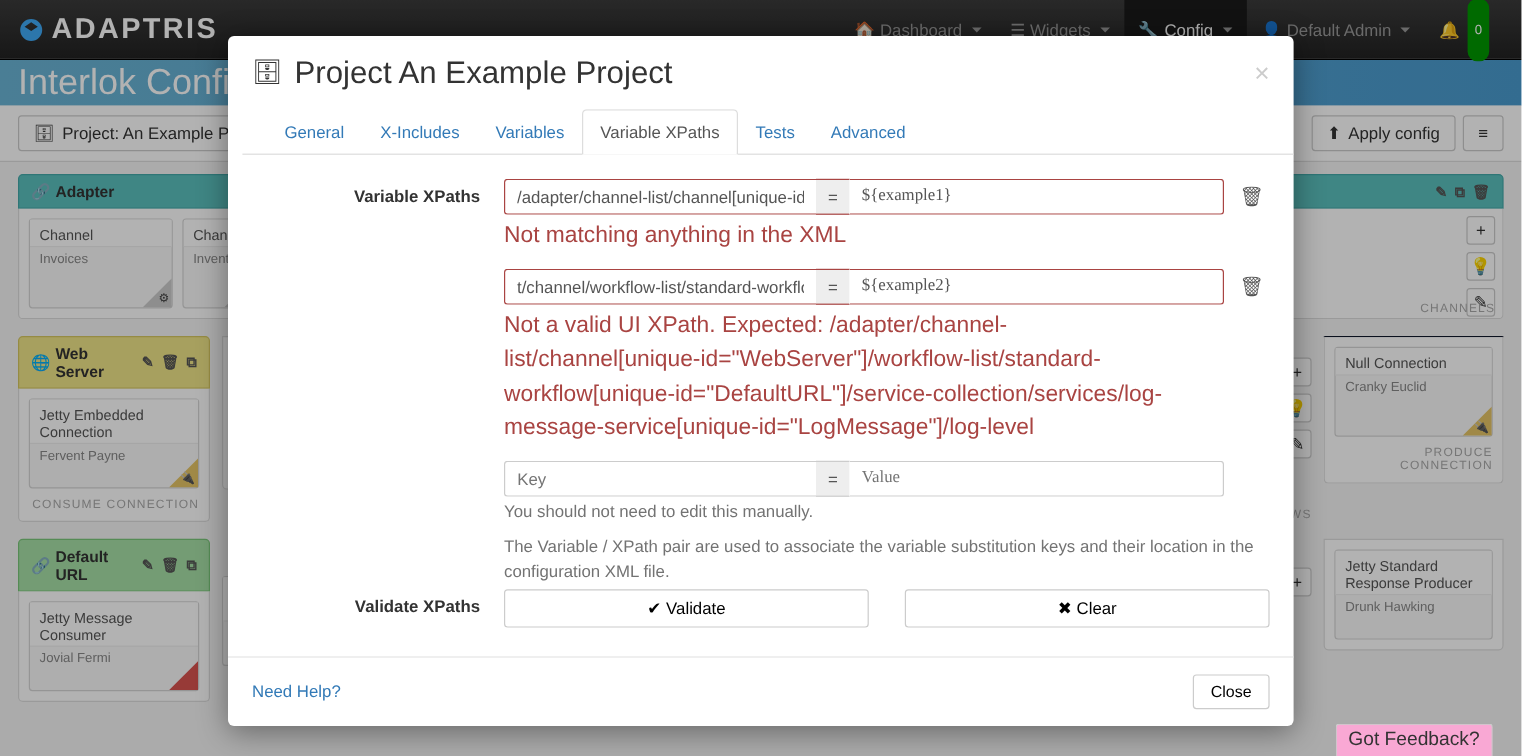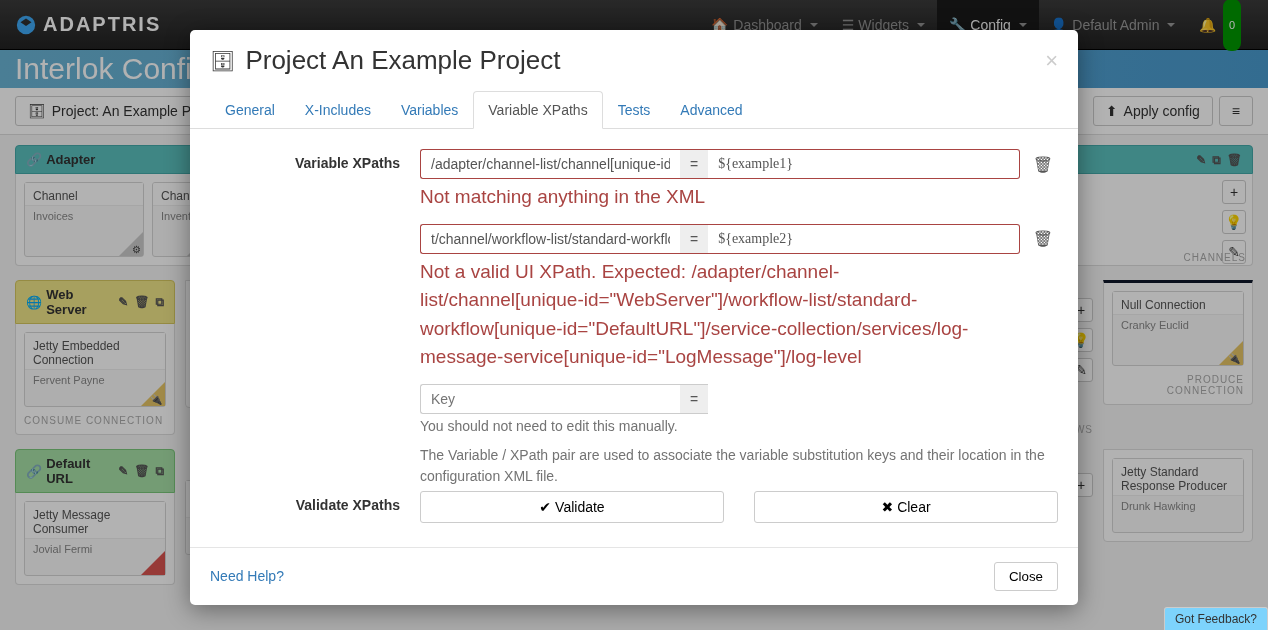--- a/index.html
+++ b/index.html
@@ -1,20 +1,20 @@
 <!DOCTYPE html>
 <html><head>
 <meta charset="utf-8">
 <style>
 * { margin: 0; padding: 0; box-sizing: border-box; }
 body { font-family: "Helvetica Neue", Helvetica, Arial, sans-serif; font-size: 14px; background: #f5f5f5; color: #333; width: 1268px; height: 630px; overflow: hidden; position: relative; }
 
 
 .navbar { background: linear-gradient(to bottom, #3b3b3b, #222); height: 50px; display: flex; align-items: center; padding: 0 15px; color: #999; border-bottom: 1px solid #000; }
-.navbar .brand { color: #fff; font-size: 20px; font-weight: bold; letter-spacing: 2px; display: flex; align-items: center; }
+.navbar .brand { color: #fff; font-size: 24px; font-weight: bold; letter-spacing: 2px; display: flex; align-items: center; }
 .navbar .brand svg { margin-right: 6px; }
 .navbar .spacer { flex: 1; }
 .navbar .navitem { padding: 0 12px; color: #999; display: flex; align-items: center; gap: 4px; font-size: 14px; height: 50px; line-height: 50px; }
 .navbar .navitem.active { color: #fff; background: #1a1a1a; }
 .navbar .caret { width: 0; height: 0; border-left: 4px solid transparent; border-right: 4px solid transparent; border-top: 4px solid #999; display: inline-block; margin-left: 4px; }
 .navbar .badge { background: #090; color: #fff; border-radius: 8px; padding: 1px 6px; font-size: 11px; margin-left: 2px; }
 
 
 .subheader { background: linear-gradient(to right, #6bb5d6, #4a9bcf); height: 38px; display: flex; align-items: center; padding: 0 15px; color: #fff; }
 .subheader .title { font-size: 30px; font-weight: 300; }
@@ -45,21 +45,21 @@
 .side-btn { width: 24px; height: 24px; border: 1px solid #ccc; border-radius: 3px; display: flex; align-items: center; justify-content: center; font-size: 14px; background: #fff; cursor: pointer; }
 
 .section-label { font-size: 10px; color: #aaa; letter-spacing: 1px; text-align: right; }
 
 
 .modal-backdrop { position: absolute; inset: 0; background: rgba(0,0,0,0.3); }
 .modal { position: absolute; top: 30px; left: 190px; width: 888px; background: #fff; border-radius: 5px; box-shadow: 0 5px 25px rgba(0,0,0,0.4); display: flex; flex-direction: column; }
 .modal-header { padding: 15px 20px; display: flex; align-items: center; gap: 10px; }
 .modal-header h2 { font-size: 26px; font-weight: 500; color: #333; }
 .modal-close { margin-left: auto; font-size: 22px; color: #ccc; cursor: pointer; background: none; border: none; }
-.tabs { display: flex; border-bottom: 1px solid #ddd; padding: 0 20px; }
+.tabs { display: flex; border-bottom: 1px solid #ddd; padding: 0 20px; margin-left: 12px; }
 .tabs .tab { padding: 10px 14px; color: #337ab7; cursor: pointer; font-size: 14px; border: 1px solid transparent; margin-bottom: -1px; }
 .tabs .tab.active { border: 1px solid #ddd; border-bottom: 1px solid #fff; border-radius: 4px 4px 0 0; color: #555; background: #fff; }
 .modal-body { padding: 20px; }
 .form-row { display: flex; margin-bottom: 4px; align-items: flex-start; }
 .form-label { width: 210px; text-align: right; padding-right: 20px; font-weight: bold; font-size: 14px; color: #333; padding-top: 6px; }
 .form-content { flex: 1; }
 .xpath-row { display: flex; align-items: stretch; gap: 8px; margin-bottom: 2px; }
 .xpath-group { display: flex; flex: 1; }
 .xpath-group input { border: 1px solid #a94442; padding: 6px 10px; font-size: 14px; color: #555; }
 .xpath-group input.key { width: 260px; border-radius: 3px 0 0 3px; border-right: none; }
@@ -67,21 +67,21 @@
 .xpath-group input.val { flex: 1; border-radius: 0 3px 3px 0; border-left: none; font-family: Liberation Serif, serif; }
 .xpath-group.normal input, .xpath-group.normal .eq { border-color: #ccc; }
 .trash { width: 30px; display: flex; align-items: center; justify-content: center; color: #555; cursor: pointer; font-size: 16px; }
 .error-text { color: #a94442; font-size: 19px; margin: 4px 0 12px 0; line-height: 1.5; max-width: 560px; }
 .help-text { color: #737373; font-size: 14px; line-height: 1.5; margin-top: 8px; }
 .btn-wide { flex: 1; padding: 7px 12px; border: 1px solid #ccc; background: #fff; border-radius: 3px; font-size: 14px; cursor: pointer; display: flex; align-items: center; justify-content: center; gap: 4px; }
 .modal-footer { border-top: 1px solid #e5e5e5; padding: 14px 20px; display: flex; align-items: center; }
 .modal-footer .help-link { color: #337ab7; cursor: pointer; }
 .modal-footer .btn-close { margin-left: auto; padding: 6px 14px; border: 1px solid #ccc; border-radius: 3px; background: #fff; cursor: pointer; }
 
-.feedback { position: absolute; right: 0; bottom: 0; background: #7dd3fc; border: 1px solid #ccc; border-bottom: none; padding: 4px 10px; font-size: 12px; border-radius: 3px 3px 0 0; cursor: pointer; }
+.feedback { position: absolute; right: 24px; bottom: 0; background: #f9a8d4; border: 1px solid #ccc; border-bottom: none; padding: 4px 10px; font-size: 16px; border-radius: 3px 3px 0 0; cursor: pointer; }
 
 .row-flex { display: flex; gap: 8px; align-items: stretch; }
 .arrow-right { color: #f0ad4e; font-size: 28px; align-self: center; margin: 0 -2px; }
 </style>
 </head>
 <body>
 
 <div class="navbar">
   <div class="brand">
     <svg width="22" height="22" viewBox="0 0 24 24">
@@ -177,21 +177,21 @@
     <div style="width:160px;">
       <div class="panel-header webserver-header">
         <span>🌐</span>
         <span>Web Server</span>
         <span class="icons">
             <span>✎</span>
             <span>🗑</span>
             <span>⧉</span>
           </span>
       </div>
-      <div class="panel-body" style="">
+      <div class="panel-body" style="flex-direction:column;">
         <div class="card" style="width:100%">
           <div class="card-title">Jetty Embedded Connection</div>
           <div class="card-sub">Fervent Payne</div>
           <div class="corner br"></div>
             <div class="corner-icon">🔌</div>
         </div>
         <div class="section-label">CONSUME CONNECTION</div>
       </div>
     </div>
     <div style="width:60px;overflow:hidden">
@@ -205,21 +205,21 @@
     </div>
     <div style="flex:1; position:relative;">
       <div style="position:absolute; right:0; top:18px;" class="col-right">
         <div class="side-btn">+</div>
         <div class="side-btn">💡</div>
         <div class="side-btn">✎</div>
       </div>
       <div class="section-label" style="position:absolute; right:0; bottom:0;">FLOWS</div>
     </div>
     <div style="width:150px;">
-      <div class="panel-body" style="border-top:3px solid #0f172a; flex-direction:row;">
+      <div class="panel-body" style="border-top:1px solid #0f172a; flex-direction:row;">
         <div class="card" style="width:100%">
           <div class="card-title">Null Connection</div>
           <div class="card-sub">Cranky Euclid</div>
           <div class="corner br"></div>
             <div class="corner-icon">🔌</div>
         </div>
         <div class="section-label">PRODUCE CONNECTION</div>
       </div>
     </div>
   </div>
@@ -313,20 +313,21 @@
           <div class="trash">
               <span>🗑</span>
             </div>
         </div>
         <div class="error-text">Not a valid UI XPath. Expected: /adapter/channel-list/channel[unique-id="WebServer"]/workflow-list/standard-workflow[unique-id="DefaultURL"]/service-collection/services/log-message-service[unique-id="LogMessage"]/log-level</div>
 
         <div class="xpath-row">
           <div class="xpath-group normal">
             <input class="key" placeholder="Key" style="">
             <div class="eq">=</div>
+            <input class="val" placeholder="Value" style="">
           </div>
           <div style="width:30px"></div>
         </div>
         <div class="help-text" style="margin-top:0">You should not need to edit this manually.</div>
         <div class="help-text">The Variable / XPath pair are used to associate the variable substitution keys and their location in the configuration XML file.</div>
       </div>
     </div>
     <div class="form-row" style="margin-top:4px">
       <div class="form-label">Validate XPaths</div>
       <div class="form-content" style="display:flex; gap:30px;">

